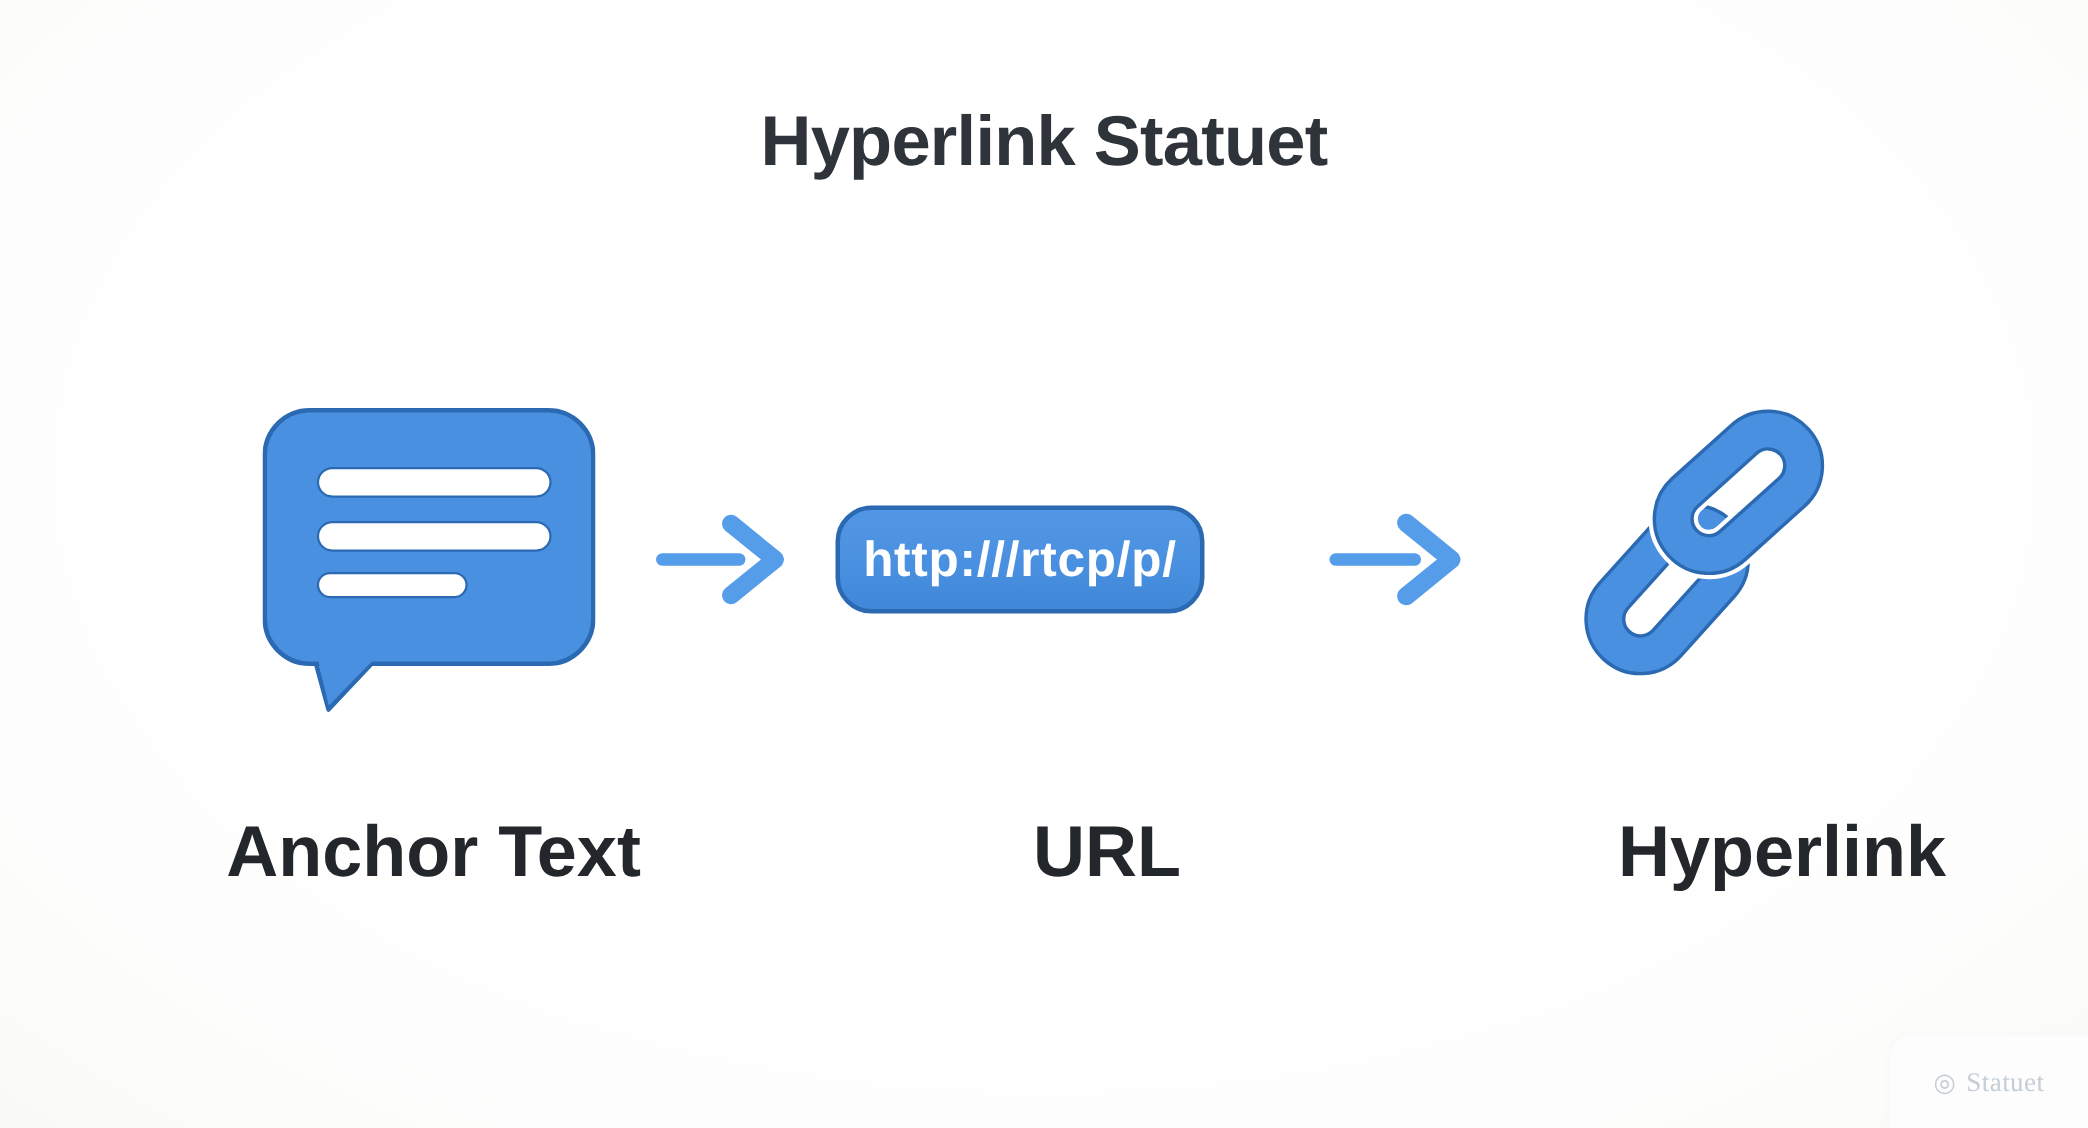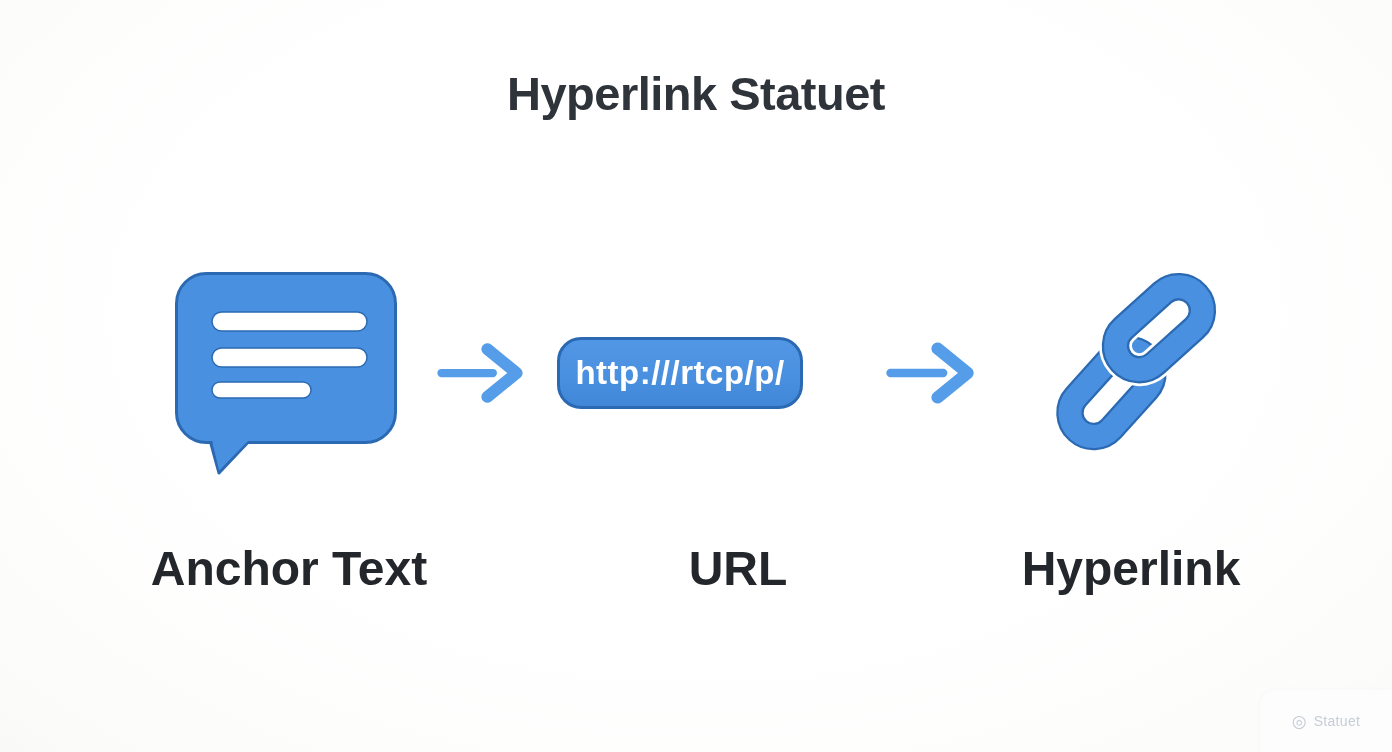--- a/index.html
+++ b/index.html
@@ -61,42 +61,43 @@
     top:497px;
     transform:translateX(-50%);
     font-size:48px;
     font-weight:700;
     color:var(--label-color);
     white-space:nowrap;
     margin-top:44px;
   }
   .label-1{left:289px;}
   .label-2{left:738px;}
-  .label-3{left:1131px;}
+  .label-3{left:1188px;}
 
   .watermark-chip{
     position:absolute;
     right:0;bottom:0;
     width:132px;height:62px;
     background:#fdfdfe;
     border-radius:16px 0 0 0;
     box-shadow:-1px -1px 4px rgba(0,0,0,0.02);
     display:flex;align-items:center;justify-content:center;
     gap:7px;
   }
   .wm-icon{
     font-size:17px;
     color:var(--watermark-color);
     line-height:1;
   }
   .wm-text{
-    font-size:14px;
+    font-size:18px;
     font-weight:500;
     letter-spacing:0.3px;
     color:var(--watermark-color);
+    font-family:Liberation Serif, serif;
   }
 </style>
 </head>
 <body>
 
 <div class="stage">
 
   <h1 class="title">Hyperlink Statuet</h1>
 
   <div class="diagram">

